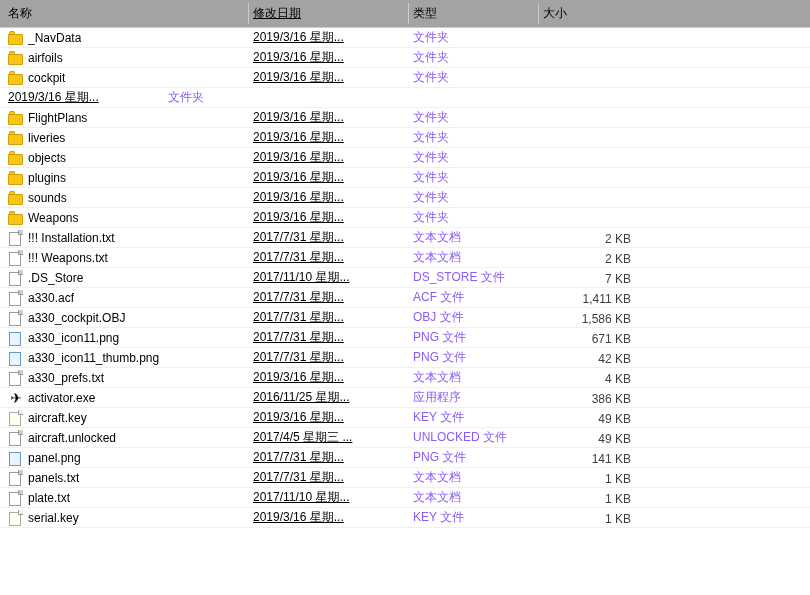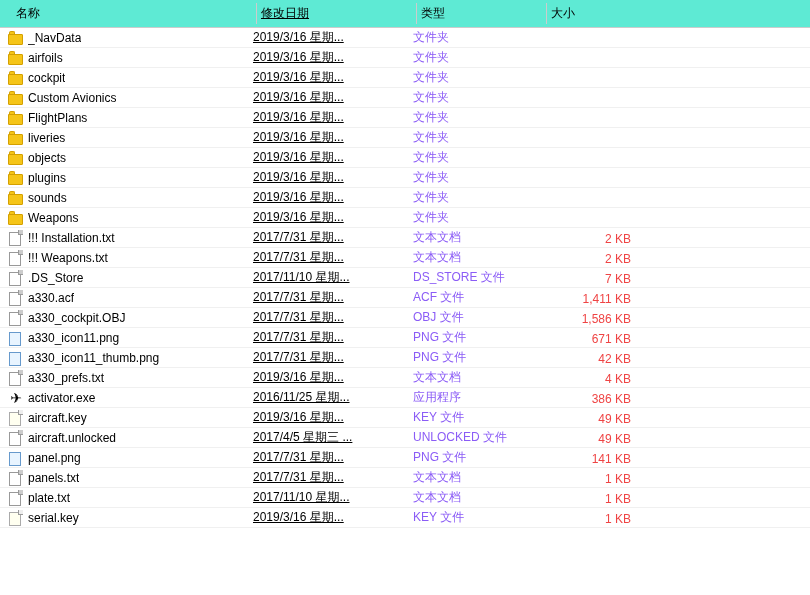--- a/index.html
+++ b/index.html
@@ -13,23 +13,23 @@
       overflow: hidden;
     }
     .file-explorer {
       width: 810px;
       height: 595px;
       overflow-y: auto;
       overflow-x: hidden;
     }
     .table-header {
       display: flex;
-      background: #5eead4;
+      background: #a3a3a3;
       border-bottom: 1px solid #ccc;
-      padding: 3px 12px;
+      padding: 3px 4px;
       position: sticky;
       top: 0;
       z-index: 10;
     }
     .col-name { width: 245px; padding-left: 8px; }
     .col-date { width: 160px; text-decoration: underline; }
     .col-type { width: 130px; }
     .col-size { width: 100px; padding-right: 8px; }
     .header-cell {
       font-weight: normal;
@@ -52,21 +52,21 @@
       padding-left: 4px;
       display: flex;
       align-items: center;
       gap: 4px;
       white-space: nowrap;
       overflow: hidden;
       text-overflow: ellipsis;
     }
     .cell-date { width: 160px; padding-left: 4px; white-space: nowrap; color: #000000; }
     .cell-type { width: 130px; padding-left: 4px; color: #8b5cf6; }
-    .cell-size { width: 100px; text-align: right; padding-right: 8px; color: #ef4444; }
+    .cell-size { width: 100px; text-align: right; padding-right: 8px; color: #404040; }
     .icon {
       width: 16px;
       height: 16px;
       flex-shrink: 0;
       display: inline-flex;
       align-items: center;
       justify-content: center;
       font-size: 13px;
     }
     .folder-icon {
@@ -191,29 +191,20 @@
               <span class="folder-body"></span>
             </span>
           </span>
           <span class="name-text">cockpit</span>
         </div>
         <div class="cell-date col-date">2019/3/16 星期...</div>
         <div class="cell-type col-type">文件夹</div>
         <div class="cell-size col-size"></div>
       </div>
       <div class="file-row">
-        <div class="cell-name col-name">
-          <span class="icon">
-            <span class="folder-icon">
-              <span class="folder-tab"></span>
-              <span class="folder-body"></span>
-            </span>
-          </span>
-          <span class="name-text">Custom Avionics</span>
-        </div>
         <div class="cell-date col-date">2019/3/16 星期...</div>
         <div class="cell-type col-type">文件夹</div>
         <div class="cell-size col-size"></div>
       </div>
       <div class="file-row">
         <div class="cell-name col-name">
           <span class="icon">
             <span class="folder-icon">
               <span class="folder-tab"></span>
               <span class="folder-body"></span>

